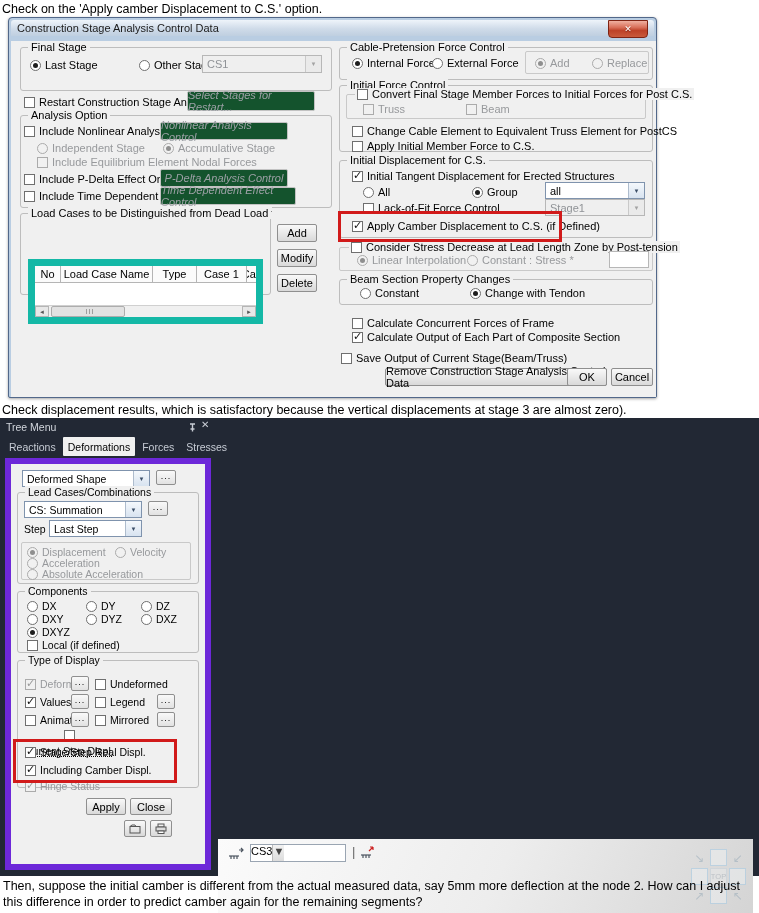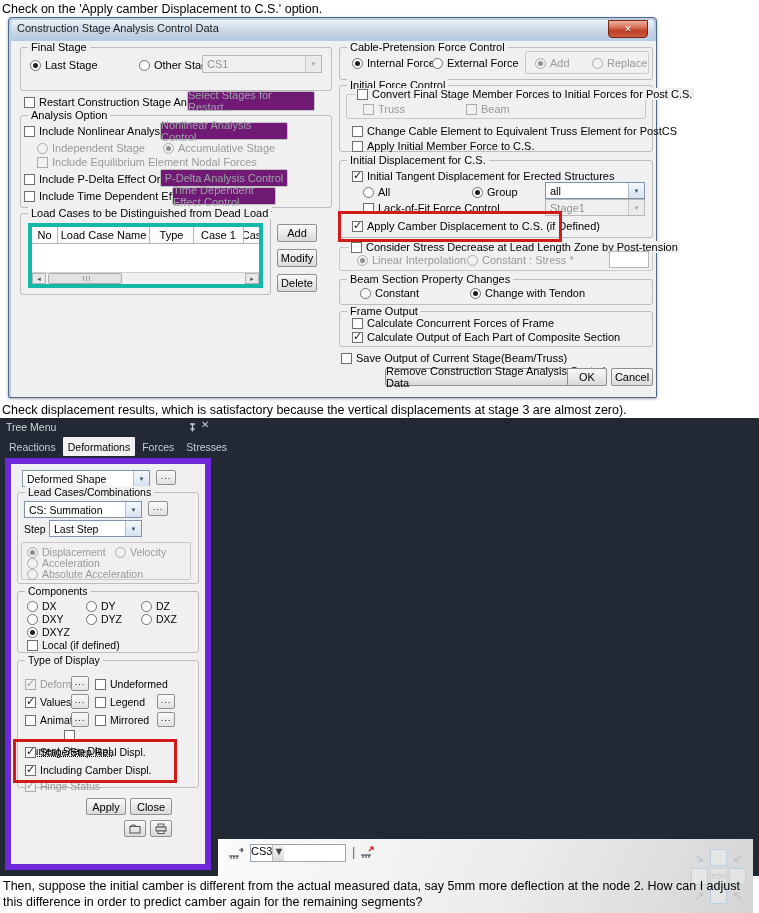--- a/index.html
+++ b/index.html
@@ -28,31 +28,31 @@
   .cb{width:11px;height:11px;background:#fff;border:1px solid #6f6f6f;position:relative;flex:none;box-sizing:border-box;}
   .cb.on::after{content:"\2713";position:absolute;left:0;top:-3px;font-size:11px;font-weight:bold;color:#111;}
   .cb.dis{border-color:#ababab;background:#f1f1f1;}
   .cb.dis.on::after{color:#9a9a9a;}
   .rb{width:11px;height:11px;background:#fff;border:1px solid #6f6f6f;border-radius:50%;position:relative;flex:none;box-sizing:border-box;}
   .rb.on::after{content:"";position:absolute;left:2px;top:2px;width:5px;height:5px;border-radius:50%;background:#1e1e1e;}
   .rb.dis{border-color:#ababab;background:#f1f1f1;}
   .rb.dis.on::after{background:#8f8f8f;}
   .btn{position:absolute;display:flex;align-items:center;justify-content:center;font-size:11px;color:#000;
     background:linear-gradient(#f9f9f9,#e9e9e9 50%,#d9d9d9);border:1px solid #8f8f8f;border-radius:2px;box-sizing:border-box;}
-  .btn.dis{color:#9ca0a5;background:#701a75;border-color:#c2c2c2;}
+  .btn.dis{color:#9ca0a5;background:#14532d;border-color:#c2c2c2;font-style:italic;}
   .combo{position:absolute;background:#fff;border:1px solid #7f93ad;height:18px;display:flex;align-items:stretch;font-size:11px;box-sizing:border-box;}
   .combo .val{flex:1;display:flex;align-items:center;padding:0 4px;overflow:hidden;white-space:nowrap;}
   .combo .arr{width:15px;flex:none;background:linear-gradient(#f4f8fc,#d8e3f0);border-left:1px solid #aebccd;
     display:flex;align-items:center;justify-content:center;font-size:6px;color:#3c4f68;}
   .combo.dis{background:#efefef;border-color:#b7b7b7;}
   .combo.dis .val{color:#8f9296;}
   .combo.dis .arr{background:#eaeaea;border-left-color:#c9c9c9;color:#a3a3a3;}
   .redbox{position:absolute;border:3px solid var(--highlight_red);pointer-events:none;z-index:5;}
   
-  .tbl{position:absolute;background:#eab308;border:4px solid #14b8a6;box-sizing:border-box;display:flex;flex-direction:column;}
+  .tbl{position:absolute;background:#eab308;border:7px solid #14b8a6;box-sizing:border-box;display:flex;flex-direction:column;margin-top:36px;}
   .tbl-head{display:flex;height:17px;flex:none;background:#fbfbfb;}
   .tbl-head>div{border-right:1px solid #b5b5b5;border-bottom:1px solid #b5b5b5;display:flex;align-items:center;justify-content:center;font-size:11px;overflow:hidden;white-space:nowrap;box-sizing:border-box;}
   .tbl-body{flex:1;background:#fff;}
   .hscroll{height:11px;flex:none;background:#f0f0f0;display:flex;align-items:stretch;border-top:1px solid #d0d0d0;}
   .hs-btn{width:12px;flex:none;background:#e8e8e8;border:1px solid #b5b5b5;font-size:6px;color:#555;display:flex;align-items:center;justify-content:center;}
   .hs-thumb{width:72px;margin-left:2px;background:#e2e2e2;border:1px solid #adadad;border-radius:2px;
     background-image:repeating-linear-gradient(90deg,transparent 0 2px,#9f9f9f 2px 3px);background-size:9px 5px;background-position:center;background-repeat:no-repeat;}
   .dots-btn{position:absolute;width:20px;height:16px;font-size:10px;letter-spacing:1px;display:flex;align-items:flex-end;justify-content:center;
     background:linear-gradient(#f9f9f9,#e2e2e2);border:1px solid #8f8f8f;border-radius:2px;box-sizing:border-box;padding-bottom:3px;}
   .txt{position:absolute;font-size:11px;white-space:nowrap;}
@@ -138,21 +138,21 @@
         </div>
       <div class="ctl" style="left:13px;top:132px;">
         <span class="cb"></span>
           <span>Include P-Delta Effect Only</span>
         </div>
       <div class="btn dis" style="left:149px;top:128px;width:128px;height:18px;">P-Delta Analysis Control</div>
       <div class="ctl" style="left:13px;top:149px;">
         <span class="cb"></span>
           <span>Include Time Dependent Effect</span>
         </div>
-      <div class="btn dis" style="left:161px;top:146px;width:104px;height:18px;">Time Dependent Effect Control</div>
+      <div class="btn dis" style="left:149px;top:146px;width:136px;height:18px;">Time Dependent Effect Control</div>
 
       <div class="gb" style="left:9px;top:172px;width:251px;height:82px;">
         <span class="legend" style="max-width:238px;overflow:hidden;">Load Cases to be Distinguished from Dead Load for C.S. Output</span>
       </div>
       <div class="tbl" style="left:17px;top:182px;width:235px;height:65px;">
         <div class="tbl-head">
           <div style="width:26px;">No</div>
           <div style="width:92px;">Load Case Name</div>
           <div style="width:44px;">Type</div>
           <div style="width:50px;">Case 1</div>
@@ -269,23 +269,20 @@
       </div>
       <div class="ctl" style="left:349px;top:246px;">
         <span class="rb"></span>
           <span>Constant</span>
         </div>
       <div class="ctl" style="left:459px;top:246px;">
         <span class="rb on"></span>
           <span>Change with Tendon</span>
         </div>
 
-      <div class="gb" style="left:328px;top:270px;width:314px;height:36px;">
-        <span class="legend">Frame Output</span>
-      </div>
       <div class="ctl" style="left:341px;top:276px;">
         <span class="cb"></span>
           <span>Calculate Concurrent Forces of Frame</span>
         </div>
       <div class="ctl" style="left:341px;top:290px;">
         <span class="cb on"></span>
           <span>Calculate Output of Each Part of Composite Section</span>
         </div>
 
       <div class="ctl" style="left:330px;top:311px;">

